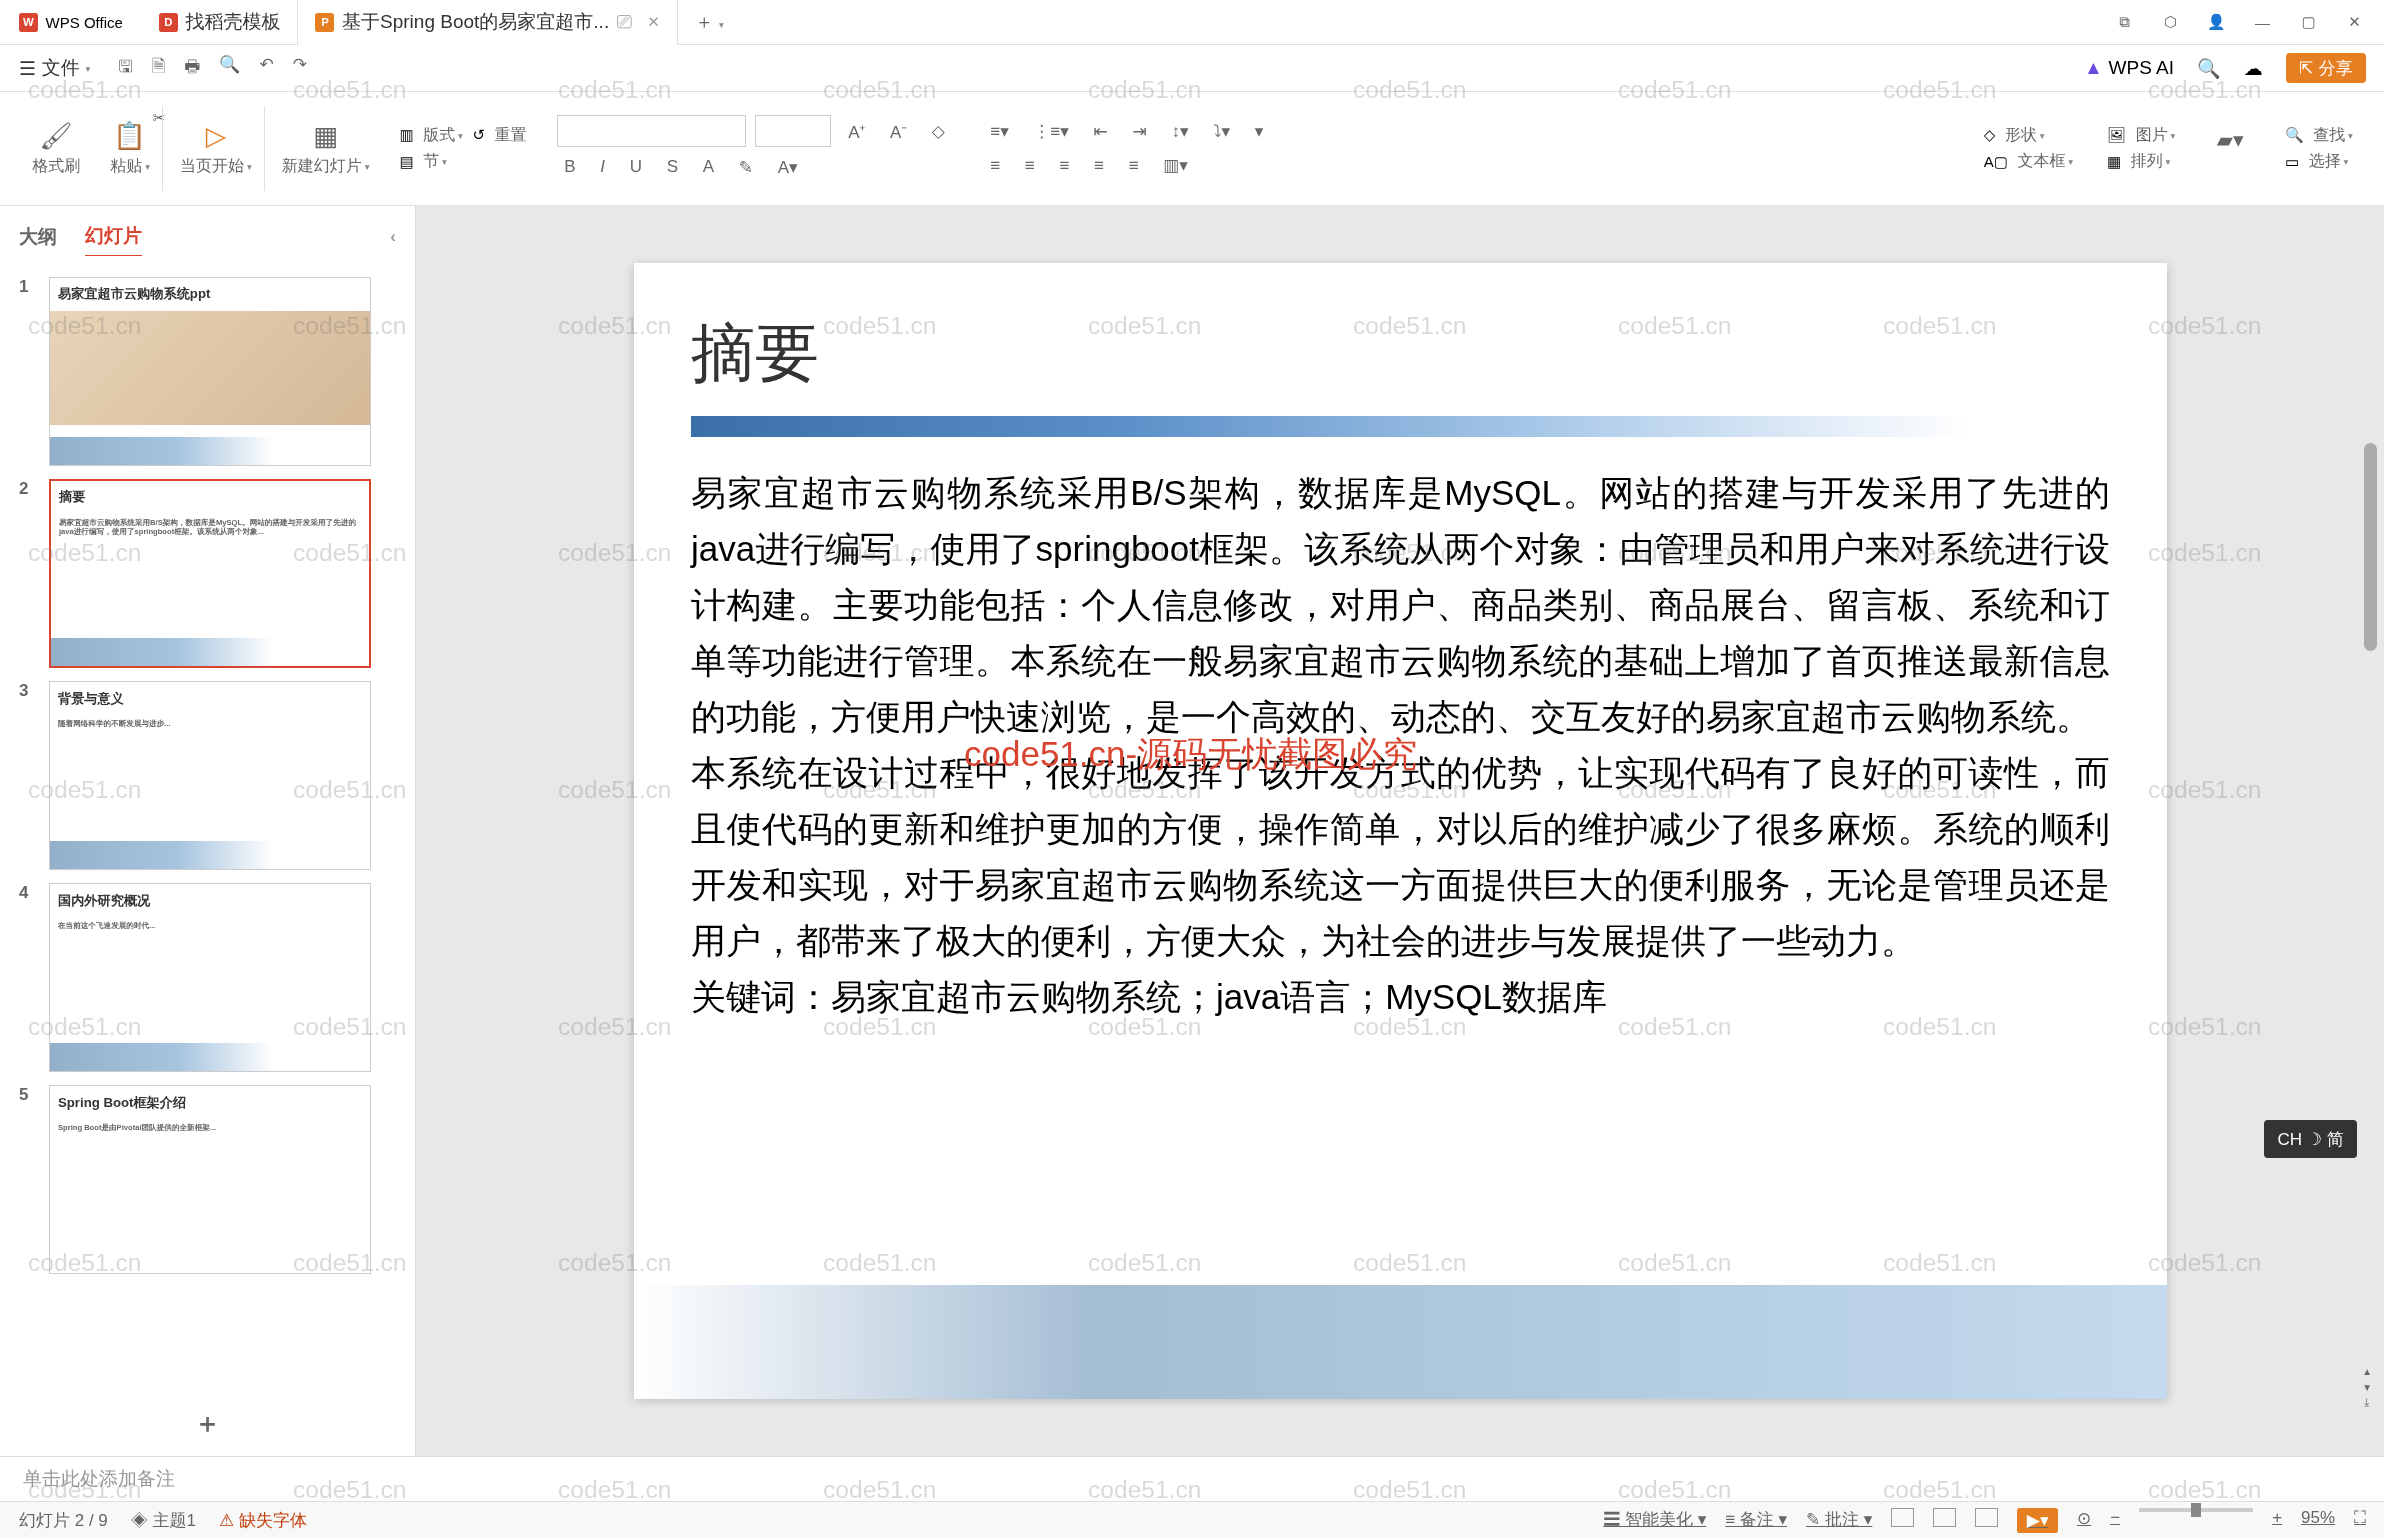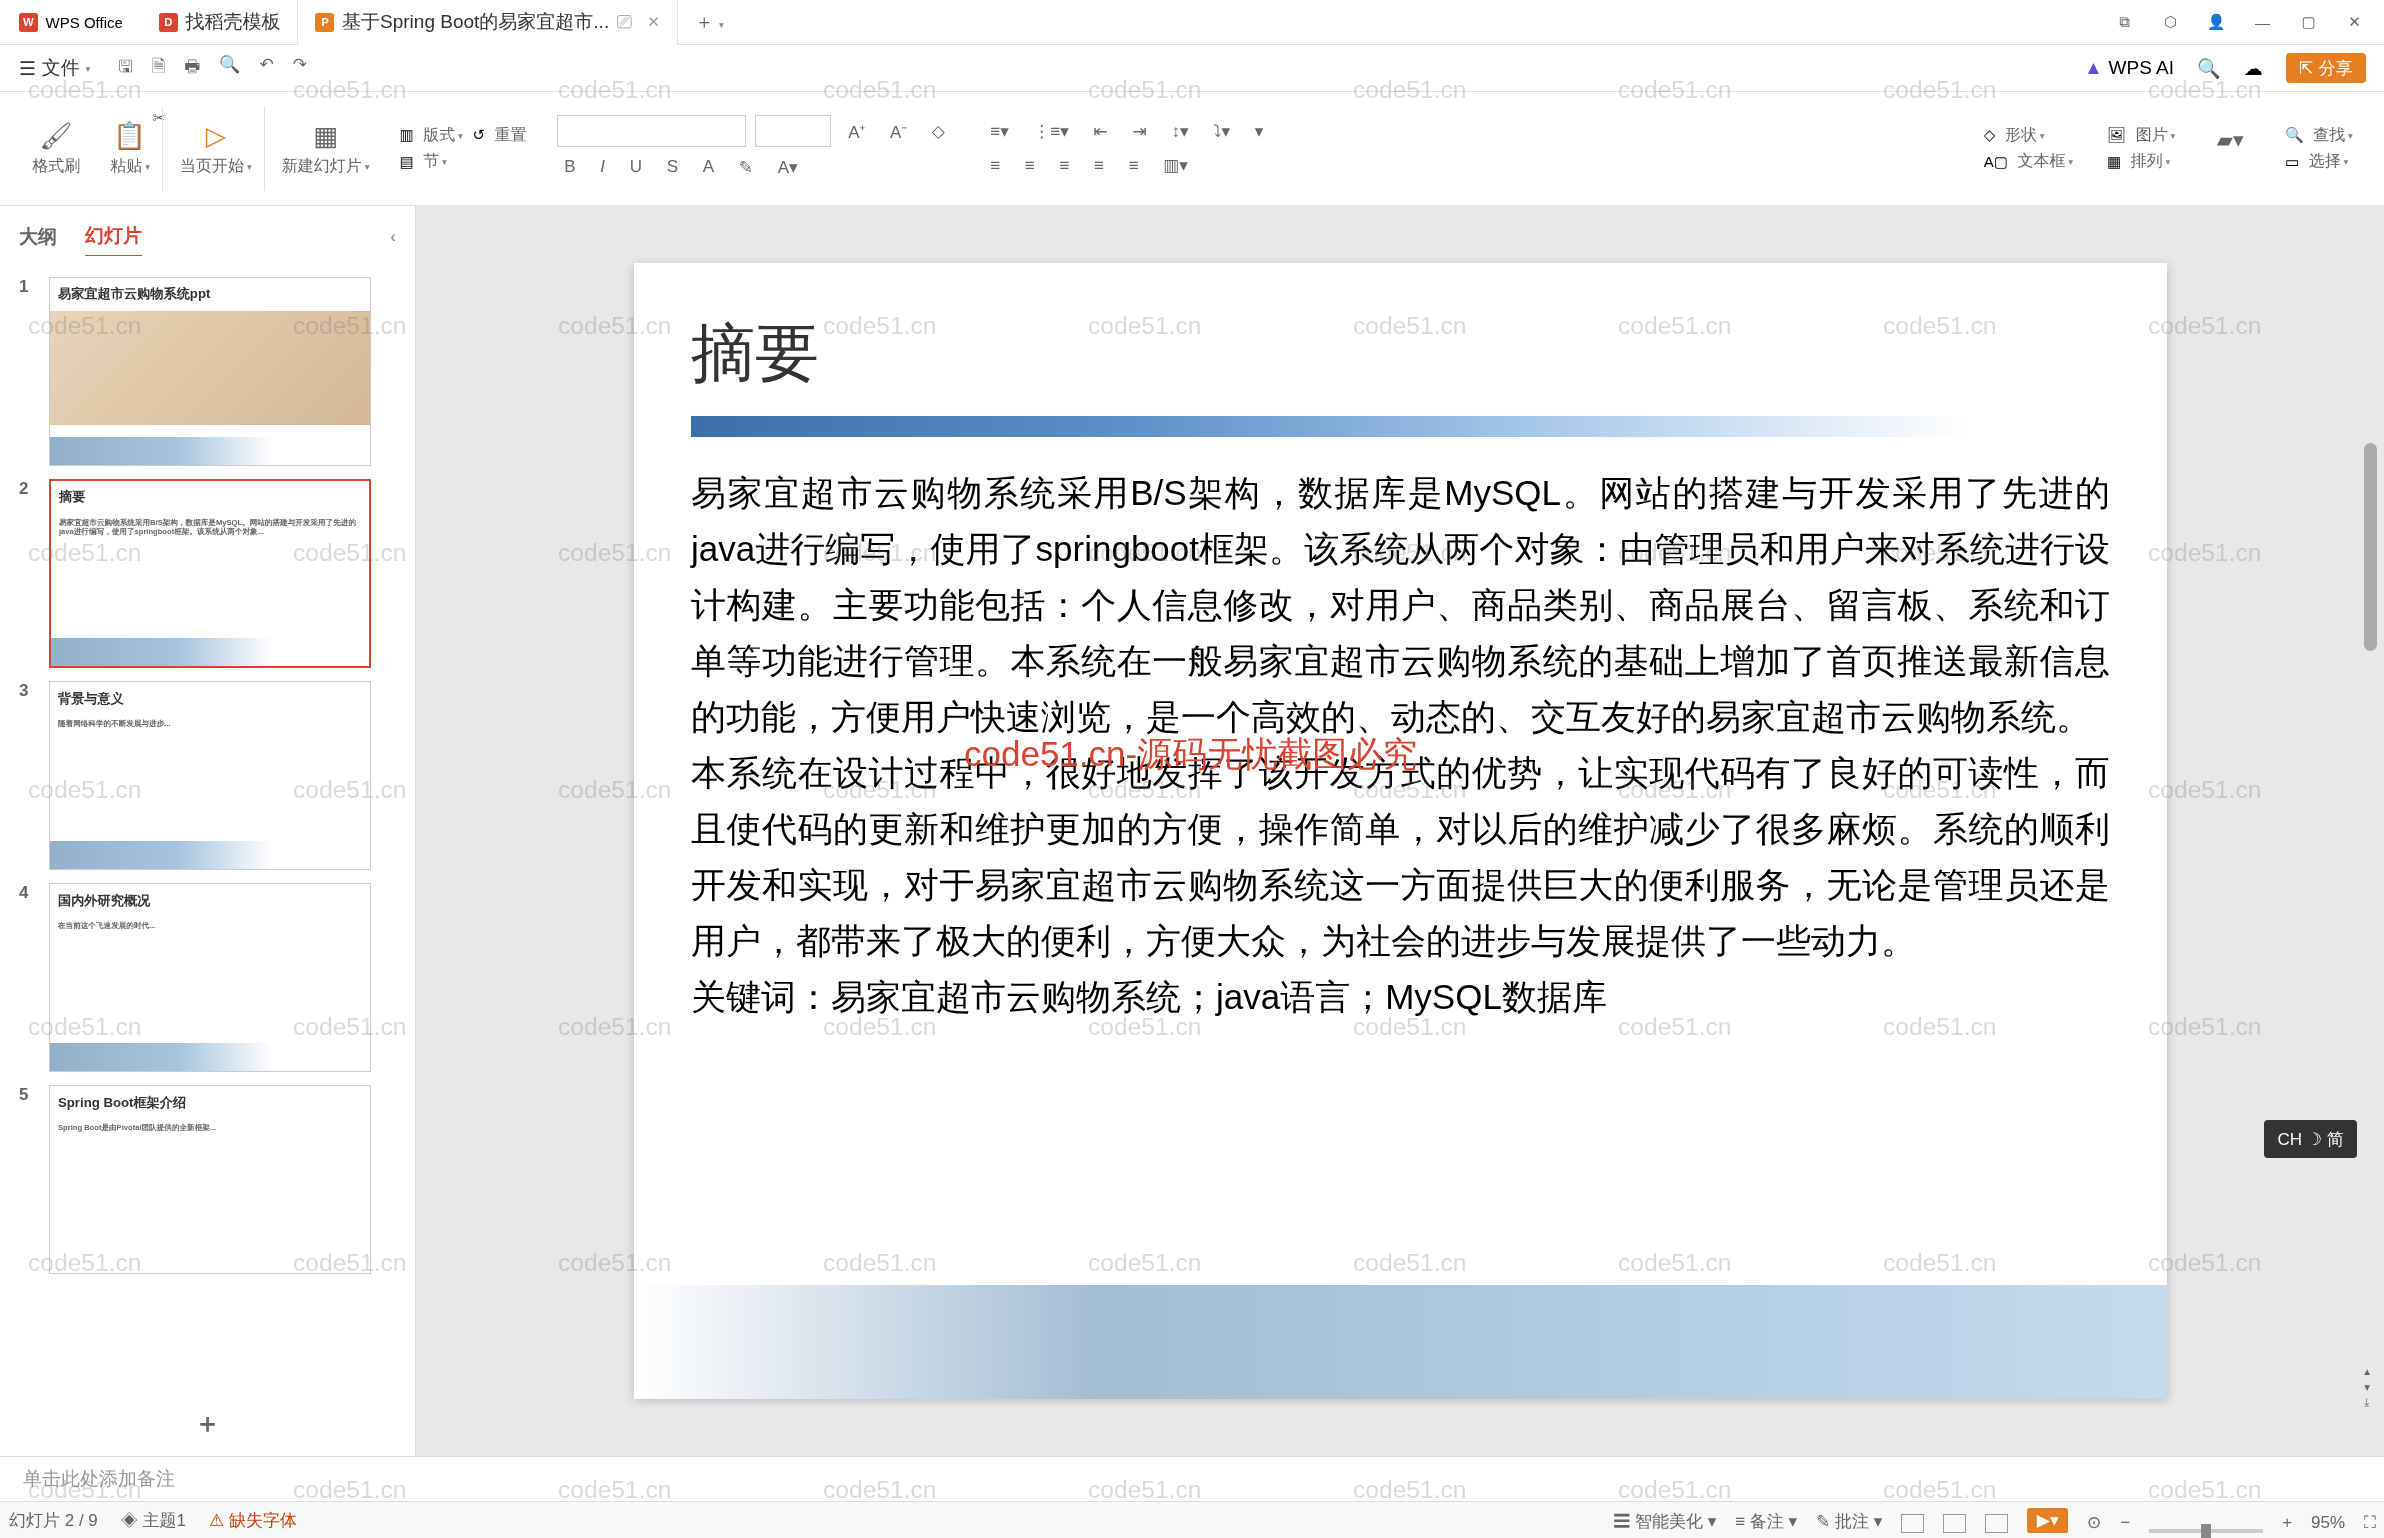--- a/index.html
+++ b/index.html
@@ -73,22 +73,22 @@
 .slide-watermark { color: #d94430; font-size: 35px; position: absolute; margin-left: 18px; }
 .slide-bottom-water { position: absolute; bottom: 0; left: 0; right: 0; height: 114px; background: linear-gradient(90deg, transparent 0%, #4a7ba8 30%, #6b9dc9 70%, #8bb5d9 100%); opacity: 0.5; }
 .canvas-scroll { position: absolute; right: 7.6px; top: 9.5px; bottom: 47px; width: 13.2px; }
 .scroll-thumb { width: 100%; height: 208px; background: #aaa; border-radius: 6.6px; margin-top: 227px; }
 .scroll-arrows { position: absolute; bottom: 0; display: flex; flex-direction: column; gap: 1.9px; color: #666; font-size: 11.4px; }
 
 
 .notes-bar { height: 45px; background: #fff; border-top: 0.9px solid #ddd; display: flex; align-items: center; padding: 0 23px; color: #999; font-size: 19px; }
 
 
-.statusbar { height: 38px; background: #f8f8f8; border-top: 0.9px solid #ddd; display: flex; align-items: center; padding: 0 9px; font-size: 17px; color: #666; gap: 23px; }
-.statusbar-right { margin-left: auto; display: flex; gap: 19px; align-items: flex-end; }
+.statusbar { height: 38px; background: #f8f8f8; border-top: 0.9px solid #ddd; display: flex; align-items: center; padding: 0 19px; font-size: 17px; color: #666; gap: 23px; }
+.statusbar-right { margin-left: auto; display: flex; gap: 19px; align-items: flex-start; text-decoration: underline; }
 .view-btn { width: 23px; height: 19px; border: 0.9px solid #999; }
 .play-btn { background: #e67e22; color: #fff; padding: 1.9px 9.5px; border-radius: 2.8px; }
 .zoom-slider { width: 114px; height: 3.8px; background: #ccc; position: relative; }
 .zoom-thumb { width: 9.5px; height: 13.2px; background: #888; position: absolute; left: 52px; top: -4.7px; }
 
 
 .wm { position: absolute; color: rgba(120,120,120,0.28); font-size: 24.6px; pointer-events: none; font-family: sans-serif; }
 .ime-badge { position: absolute; right: 28px; top: 1120px; background: #333; color: #fff; padding: 7.6px 13.2px; border-radius: 3.8px; font-size: 17px; display: flex; align-items: center; gap: 5.7px; }
 
 .dropdown-arrow { font-size: 9.5px; color: #888; }

